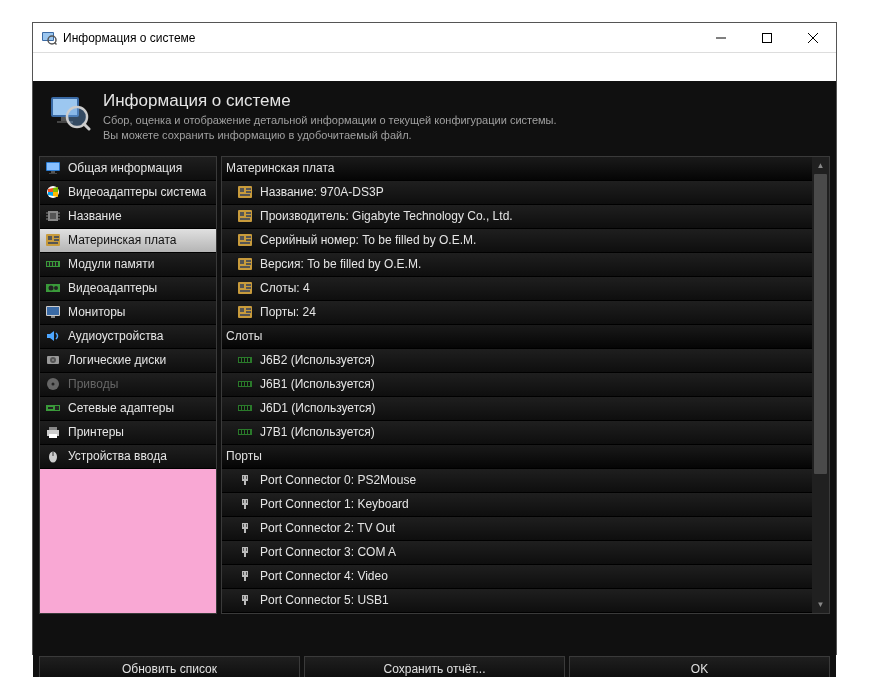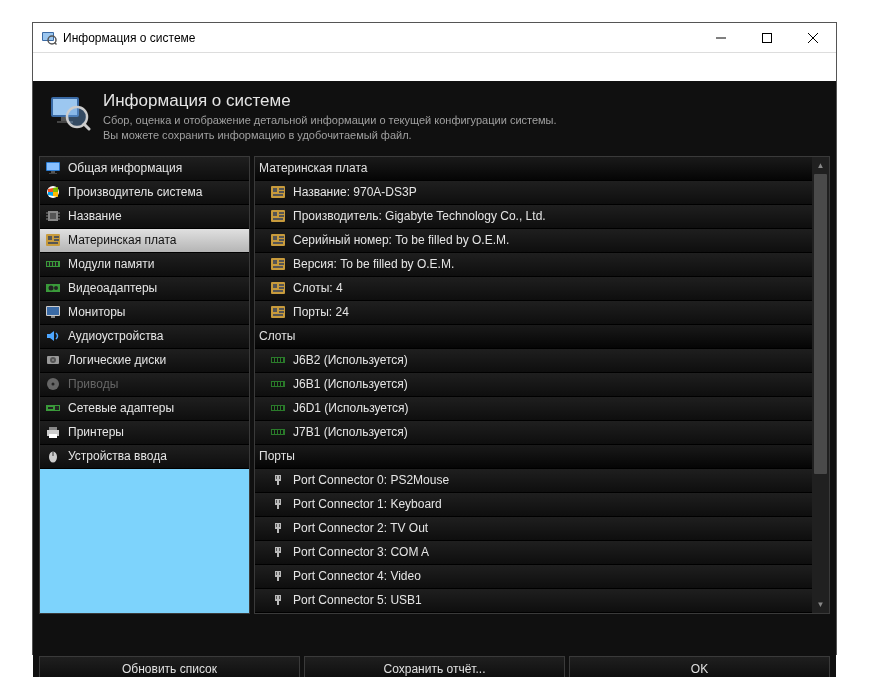--- a/index.html
+++ b/index.html
@@ -63,23 +63,23 @@
 .header-text p { font-size: 11px; color: #a0a0a0; line-height: 1.4; }
 
 .body {
   flex: 1;
   display: flex;
   gap: 4px;
   padding: 0 6px 6px 6px;
   min-height: 0;
 }
 .sidebar {
-  width: 211px;
+  width: 178px;
   border: 1px solid #3a3a3a;
-  background: #7dd3fc;
+  background: #f9a8d4;
   overflow-y: auto;
 }
 .content-wrap {
   flex: 1;
   display: flex;
   border: 1px solid #3a3a3a;
   background: #0a0a0a;
   min-width: 0;
 }
 .content {
@@ -230,21 +230,21 @@
           <div class="nav-item">
             <span class="icon">
               <svg width="16" height="14">
                 <circle cx="8" cy="7" r="6" fill="#fff"></circle>
                 <path d="M3 4 L8 3 L8 7 L3 7 Z" fill="#f25022"></path>
                 <path d="M8 3 L13 2 L13 7 L8 7 Z" fill="#7fba00"></path>
                 <path d="M3 7 L8 7 L8 11 L3 10 Z" fill="#00a4ef"></path>
                 <path d="M8 7 L13 7 L13 12 L8 11 Z" fill="#ffb900"></path>
               </svg>
             </span>
-            <span>Производитель система</span>
+            <span>Видеоадаптеры система</span>
           </div>
           <div class="nav-item">
             <span class="icon">
               <svg width="16" height="14">
                 <rect x="3" y="2" width="10" height="10" fill="#888"></rect>
                 <rect x="5" y="4" width="6" height="6" fill="#555"></rect>
                 <line x1="1" y1="4" x2="3" y2="4" stroke="#888"></line>
                 <line x1="1" y1="7" x2="3" y2="7" stroke="#888"></line>
                 <line x1="1" y1="10" x2="3" y2="10" stroke="#888"></line>
                 <line x1="13" y1="4" x2="15" y2="4" stroke="#888"></line>

